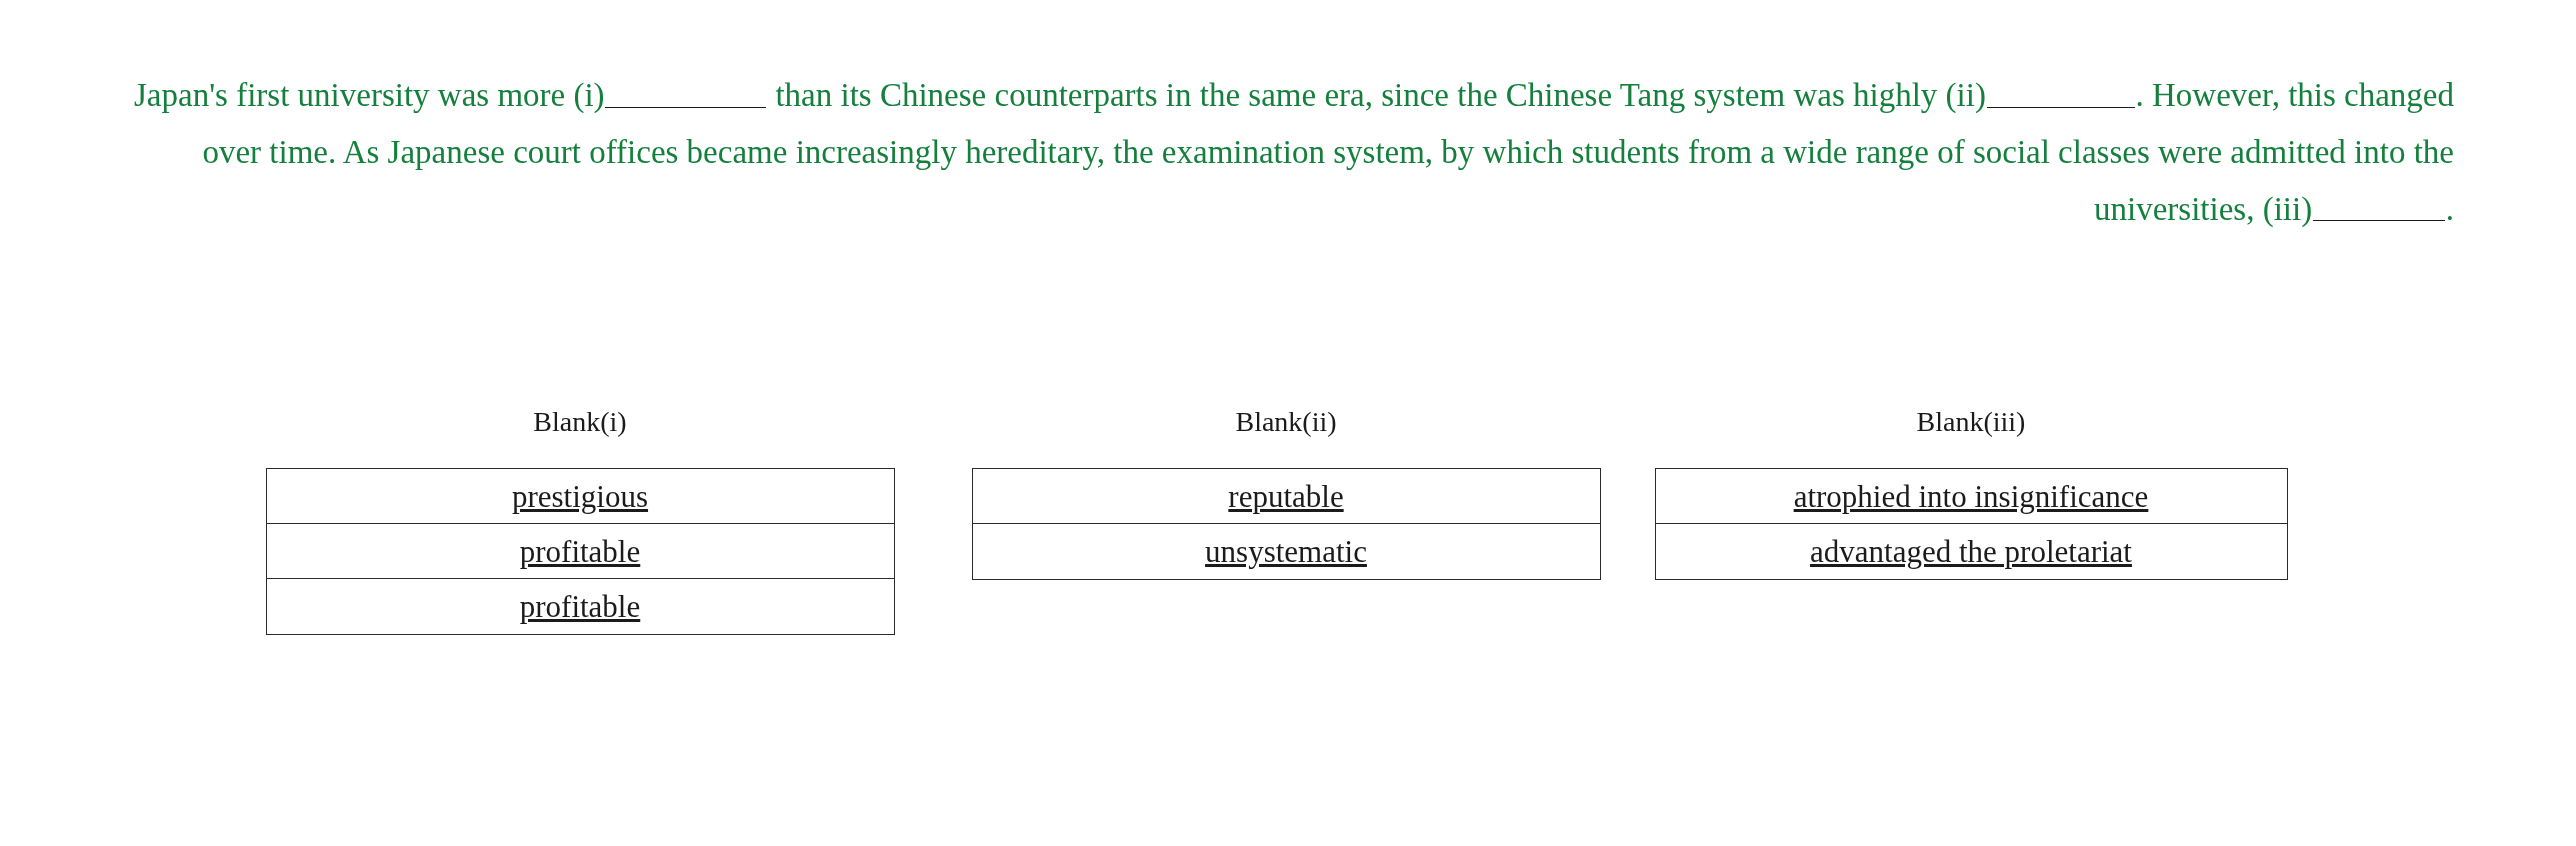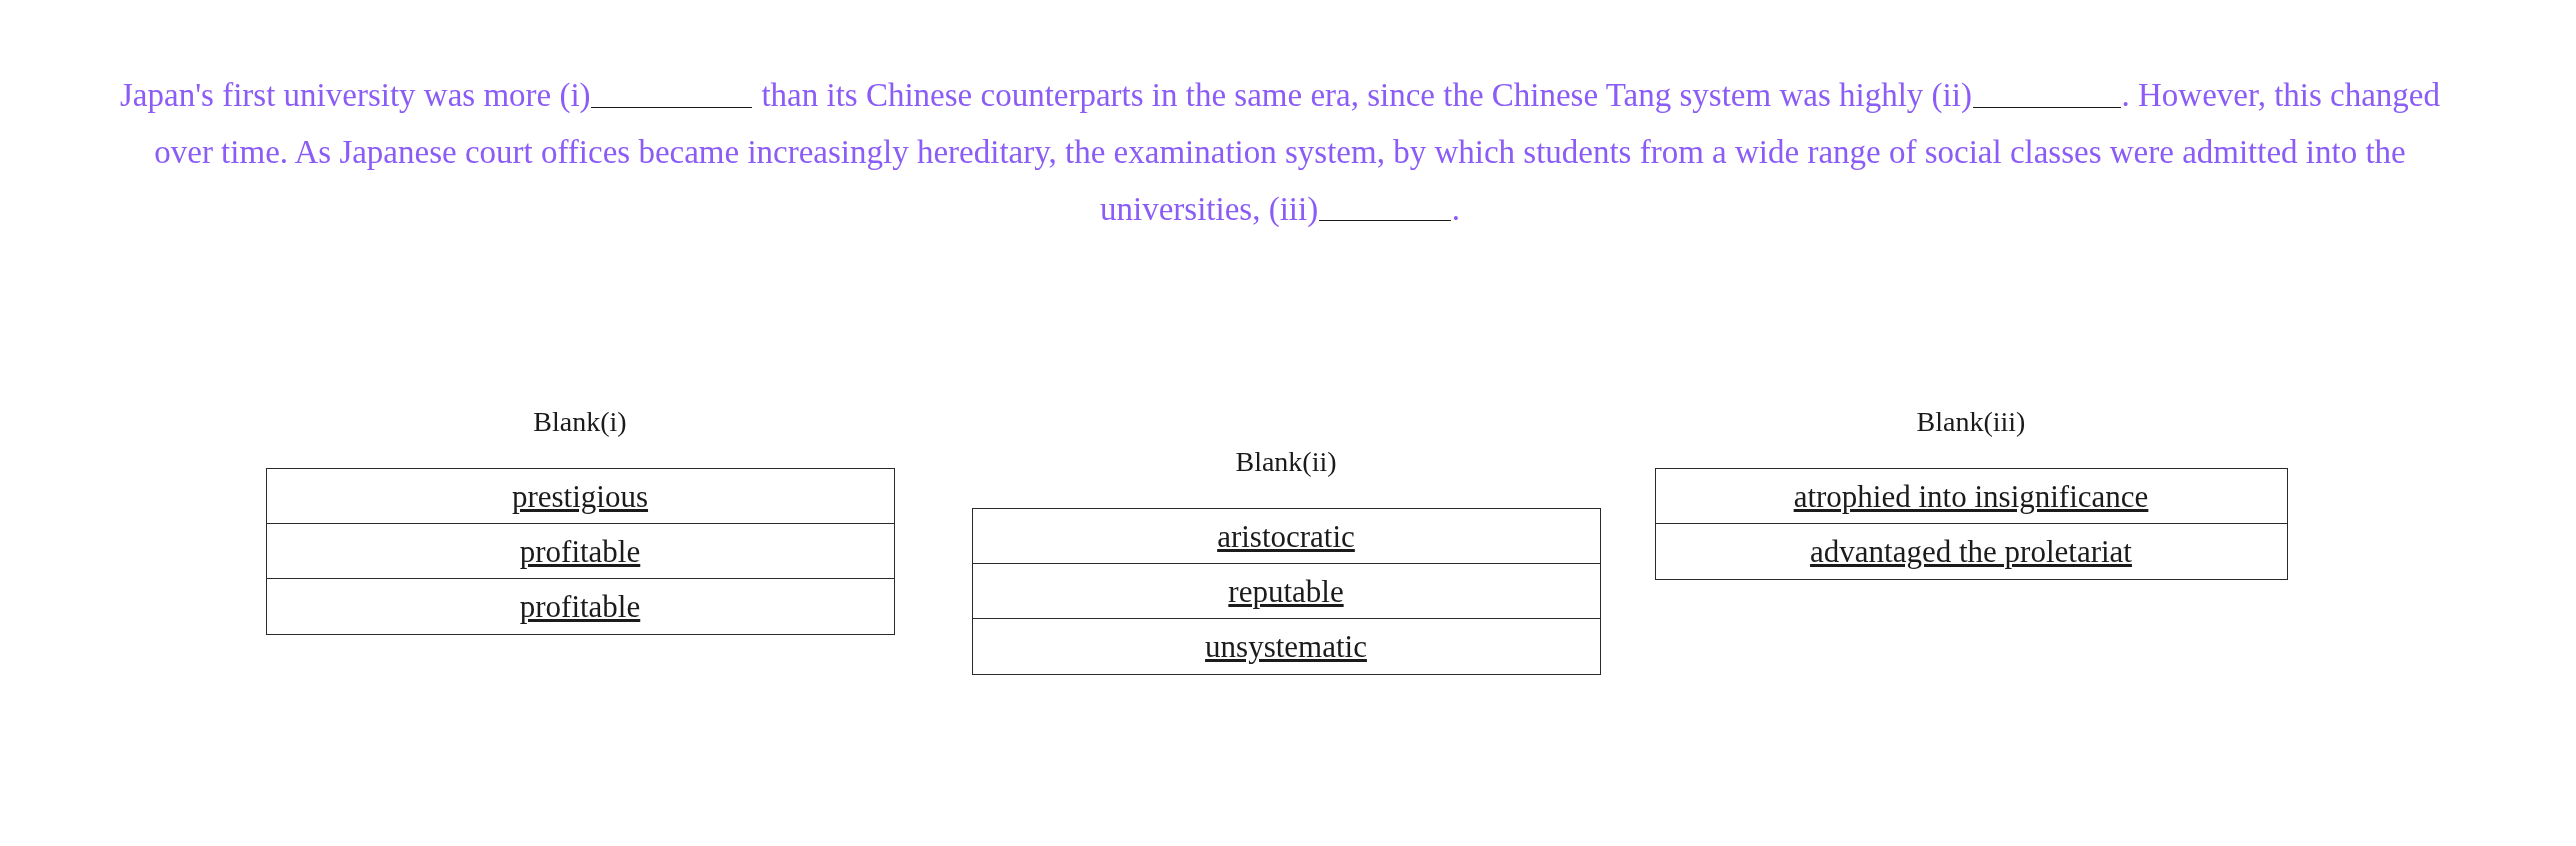--- a/index.html
+++ b/index.html
@@ -20,22 +20,22 @@
     height: 846px;
     box-sizing: border-box;
   }
   .passage {
     position: absolute;
     left: 106px;
     top: 34px;
     width: 2348px;
     font-size: 33px;
     line-height: 1.72;
-    color: #8b5cf6;
-    text-align: center;
+    color: #15803d;
+    text-align: right;
   }
   .blank-line {
     display: inline-block;
     border-bottom: 1.6px solid #1b1b1b;
     vertical-align: baseline;
     height: 0.95em;
     margin: 0 0.8px -1.6px 0.8px;
   }
   .blank-i { width: 161px; }
   .blank-ii { width: 148px; }
@@ -46,21 +46,21 @@
     left: 0;
     top: 408px;
     width: 2576px;
     height: 408px;
   }
   .column {
     position: absolute;
     top: 0;
   }
   .col-0 { left: 262px; width: 636px; }
-  .col-1 { left: 968px; width: 636px; margin-top: 40px; }
+  .col-1 { left: 968px; width: 636px; }
   .col-2 { left: 1649px; width: 644px; }
 
   .col-heading {
     text-align: center;
     font-size: 28px;
     line-height: 1;
     color: #1b1b1b;
     margin-bottom: 32px;
     white-space: nowrap;
   }
@@ -104,21 +104,20 @@
       <div class="options">
         <div class="option-row">prestigious</div>
         <div class="option-row">profitable</div>
         <div class="option-row">profitable</div>
       </div>
     </div>
 
     <div class="column col-1">
       <div class="col-heading">Blank(ii)</div>
       <div class="options">
-        <div class="option-row">aristocratic</div>
         <div class="option-row">reputable</div>
         <div class="option-row">unsystematic</div>
       </div>
     </div>
 
     <div class="column col-2">
       <div class="col-heading">Blank(iii)</div>
       <div class="options">
         <div class="option-row">atrophied into insignificance</div>
         <div class="option-row">advantaged the proletariat</div>

